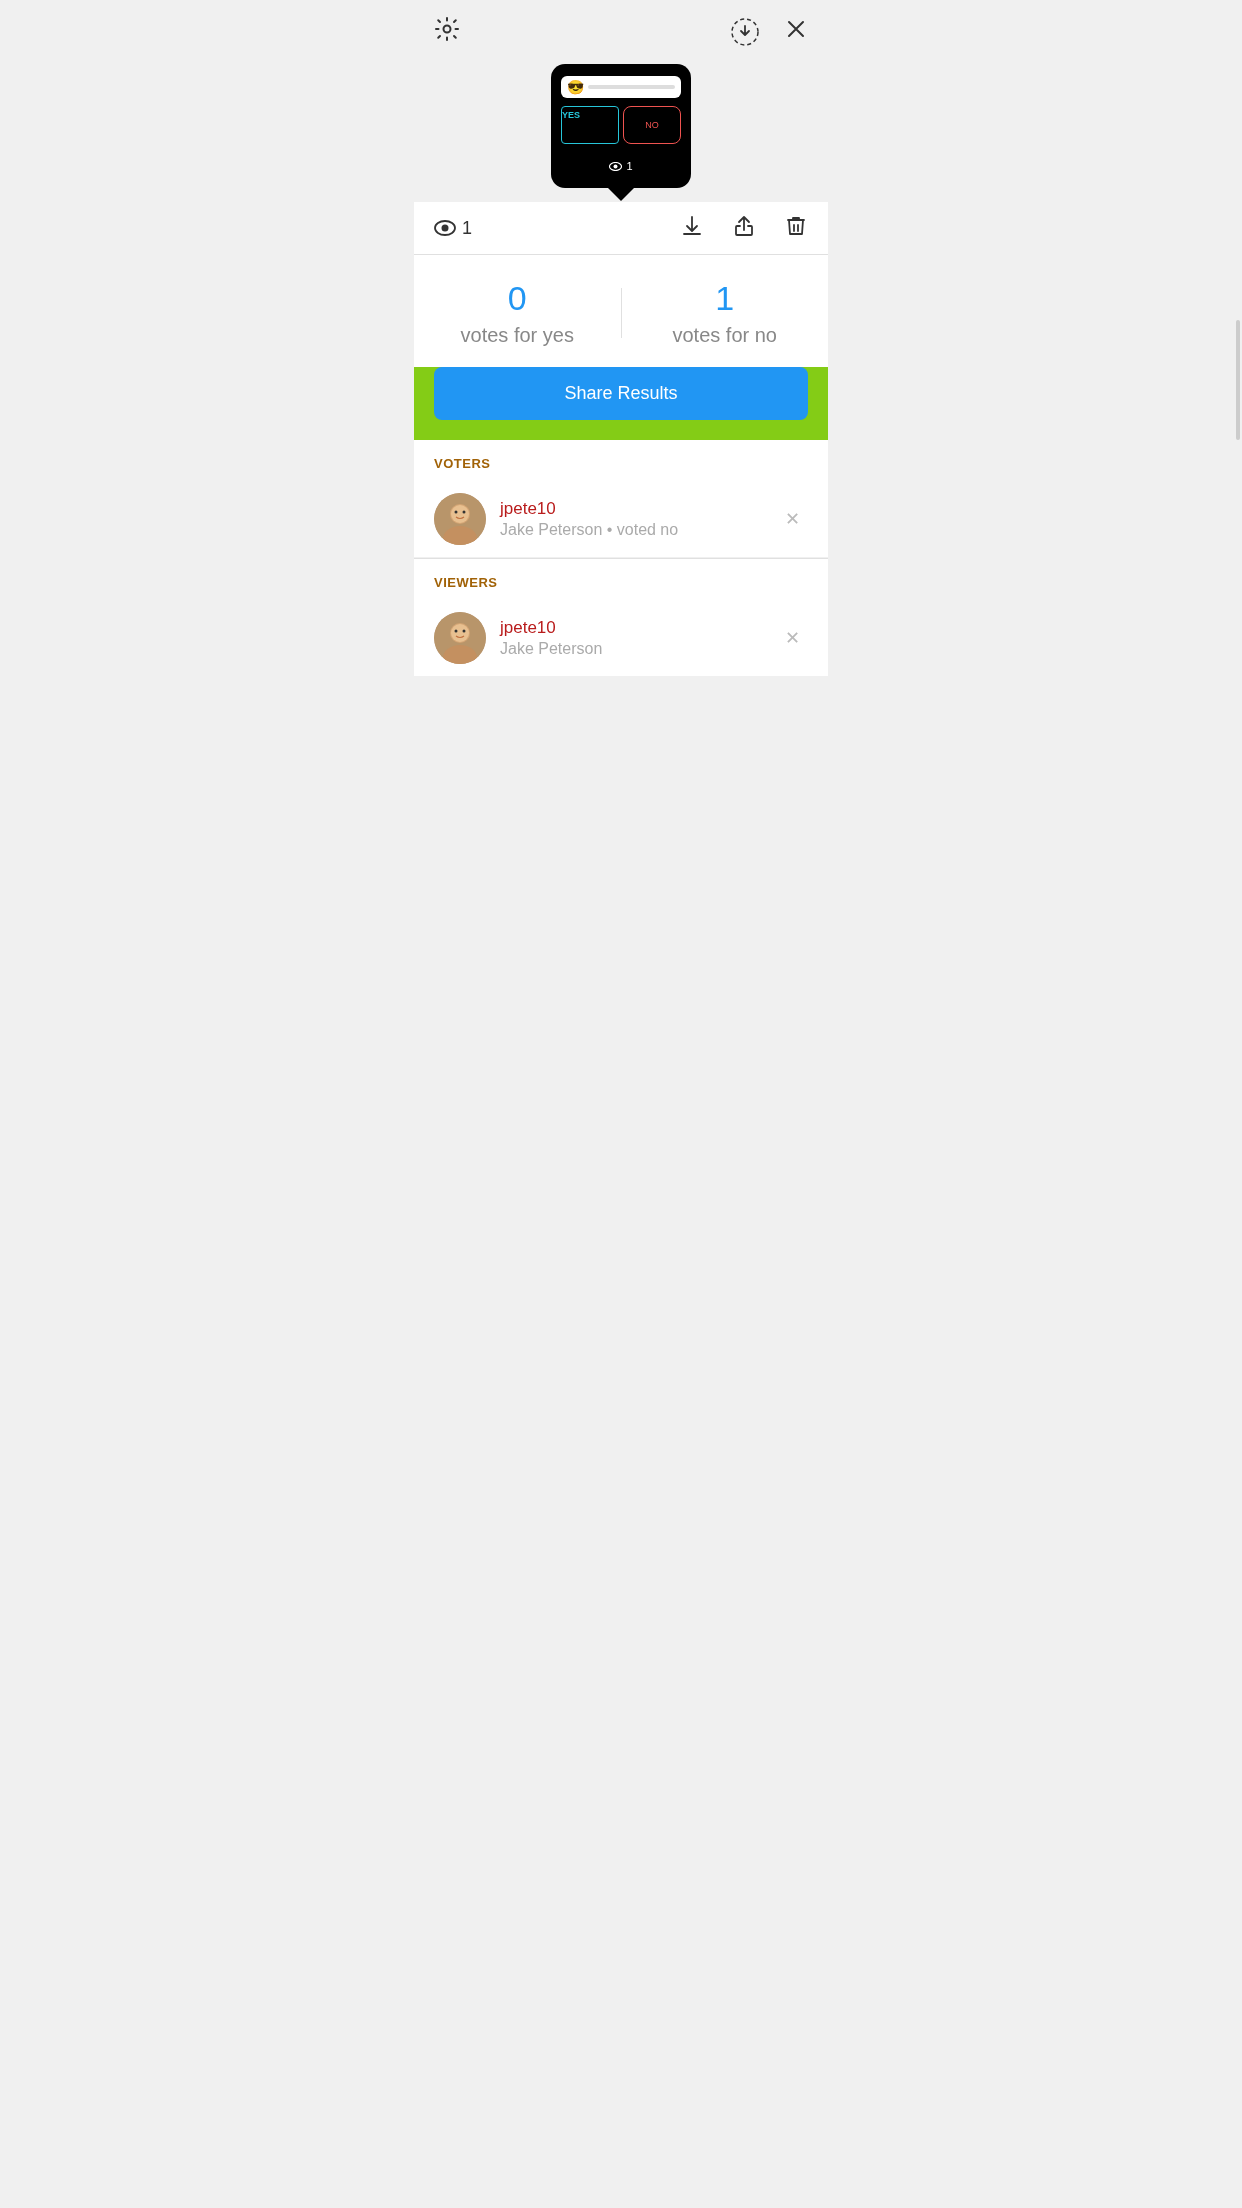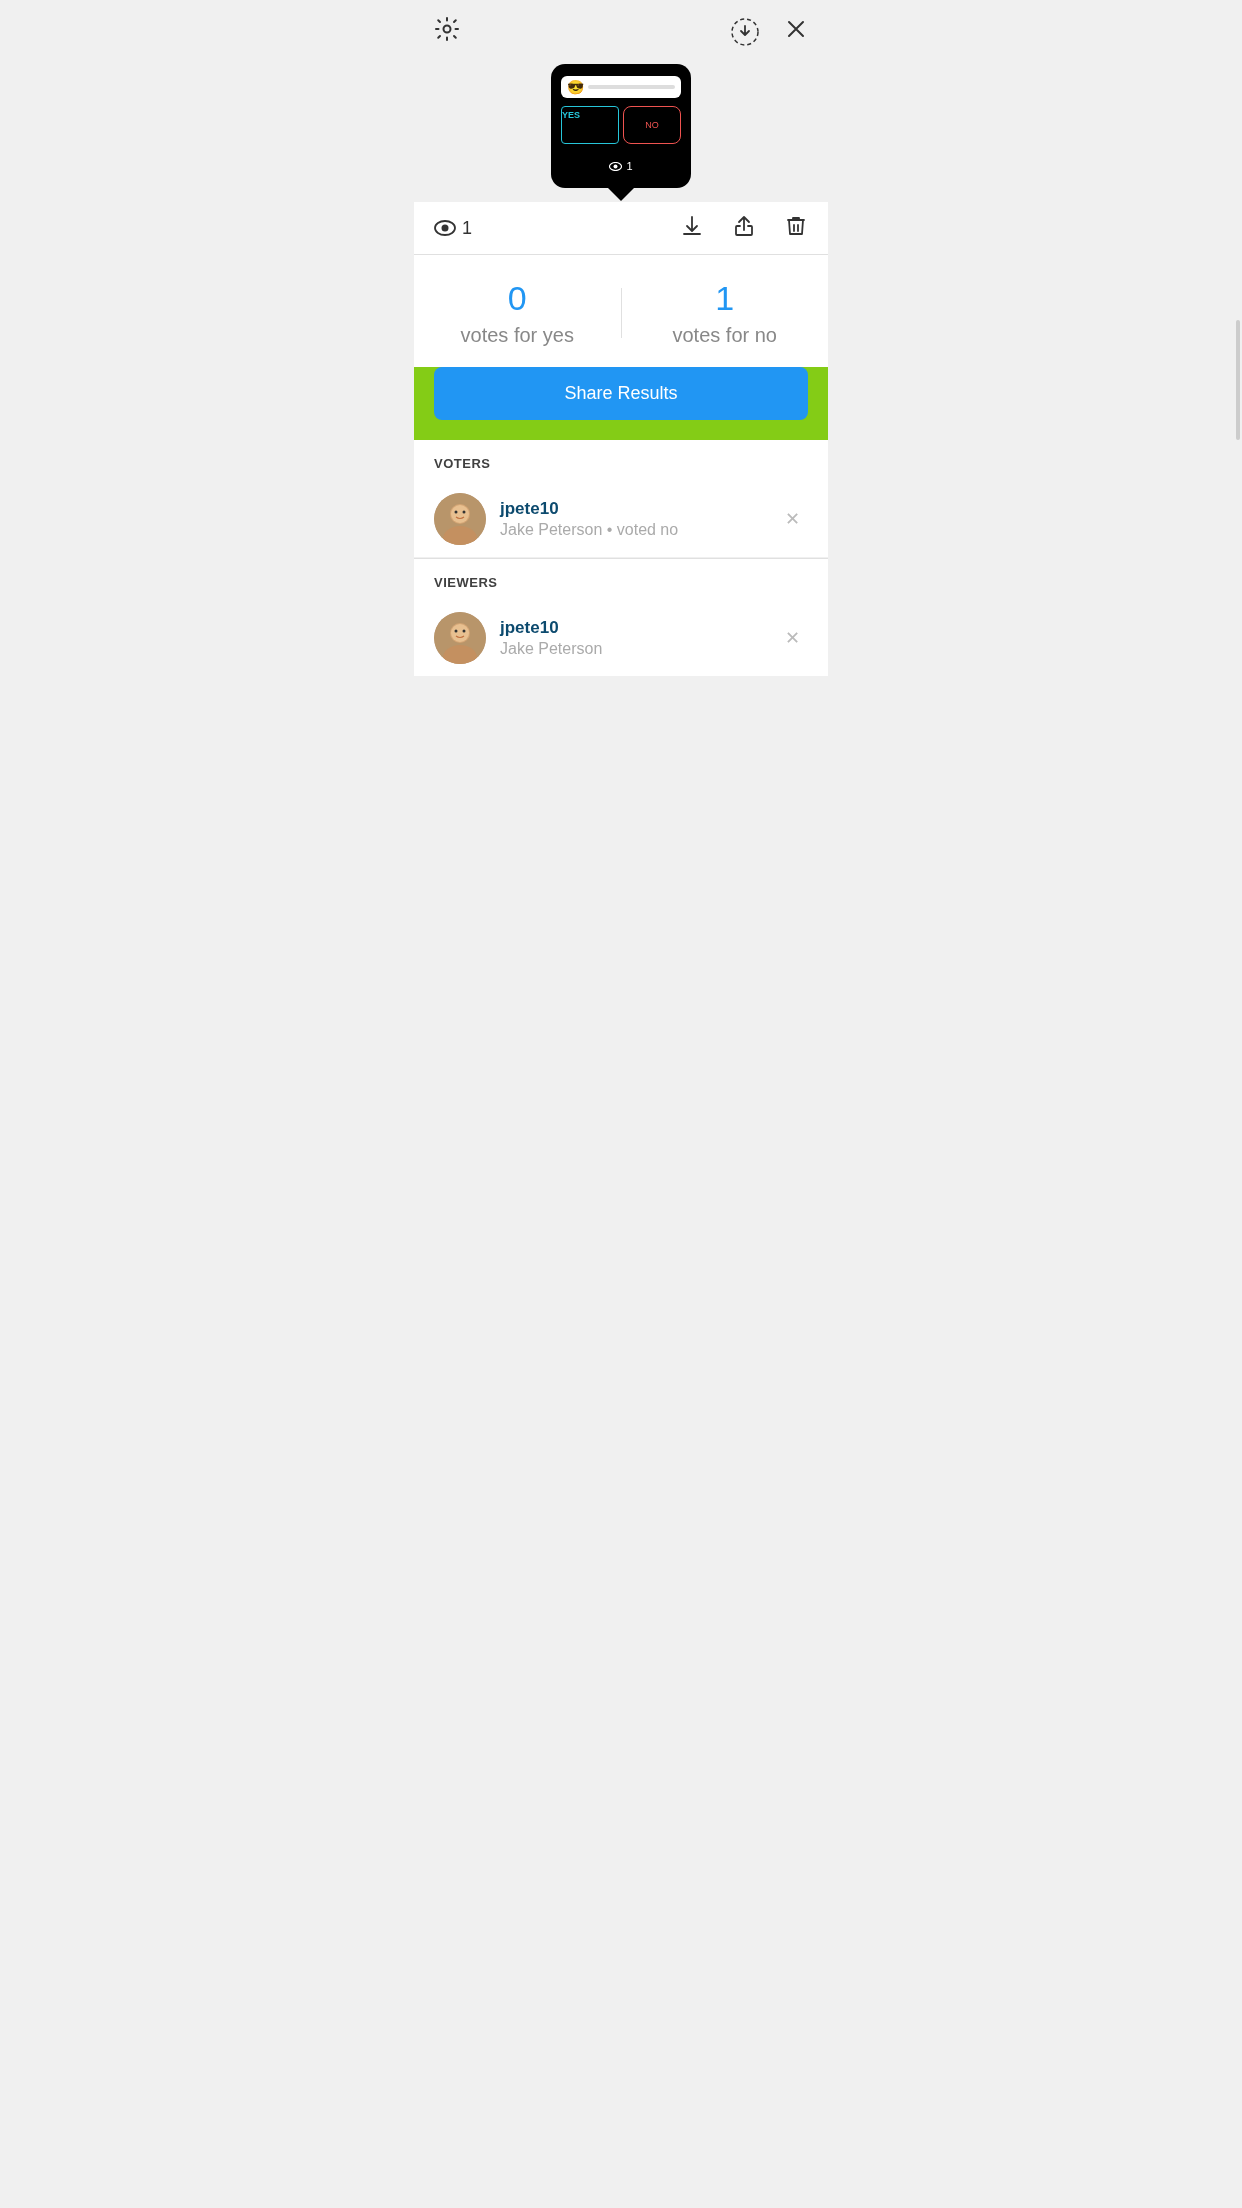--- a/index.html
+++ b/index.html
@@ -204,21 +204,21 @@
       font-size: 18px;
       font-weight: 500;
       padding: 16px;
       cursor: pointer;
     }
 
     
     .section-label {
       font-size: 13px;
       font-weight: 700;
-      color: #404040;
+      color: #a16207;
       letter-spacing: 0.5px;
       padding: 16px 20px 10px;
       background: #fff;
     }
 
     
     .user-row {
       display: flex;
       align-items: center;
       padding: 12px 20px;
@@ -238,22 +238,22 @@
       align-items: center;
       justify-content: center;
     }
 
     .user-info {
       flex: 1;
     }
 
     .user-name {
       font-size: 17px;
-      font-weight: 700;
-      color: #0c4a6e;
+      font-weight: 400;
+      color: #b91c1c;
     }
 
     .user-sub {
       font-size: 16px;
       color: #aaa;
       margin-top: 2px;
     }
 
     .close-btn {
       color: #bbb;

